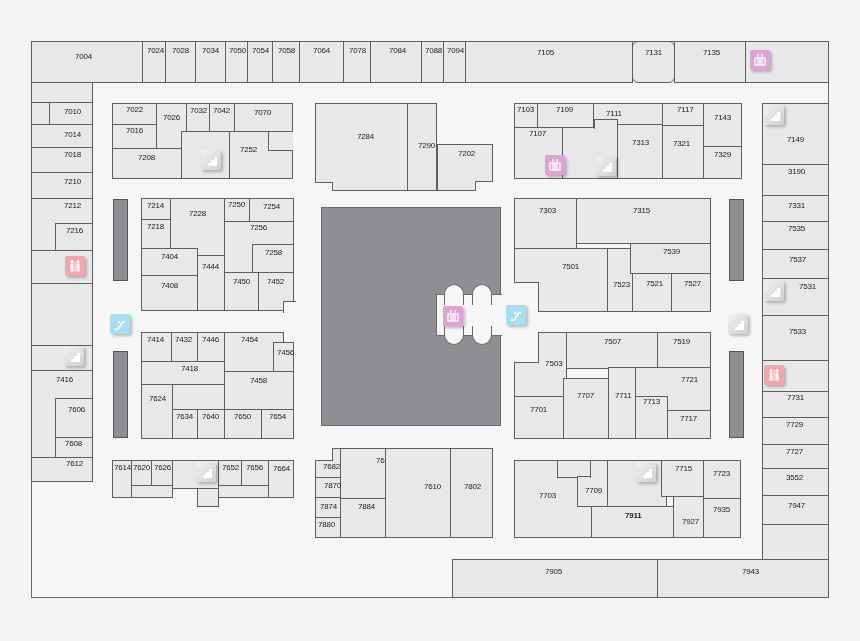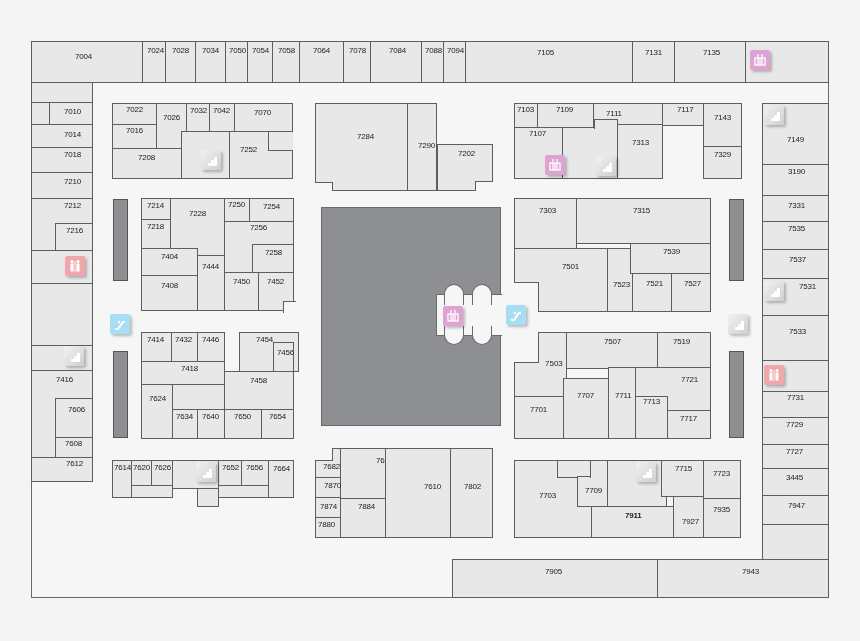--- a/index.html
+++ b/index.html
@@ -55,21 +55,21 @@
     </div>
   <div class="unit" style="left:421px;top:41px;width:23px;height:42px;">
       <span style="left:3px;top:4px;">7088</span>
     </div>
   <div class="unit" style="left:443px;top:41px;width:23px;height:42px;">
       <span style="left:3px;top:4px;">7094</span>
     </div>
   <div class="unit" style="left:465px;top:41px;width:168px;height:42px;">
       <span style="left:71px;top:6px;">7105</span>
     </div>
-  <div class="unit" style="left:632px;top:41px;width:43px;height:42px;">
+  <div class="unit" style="left:632px;top:41px;width:43px;height:42px;border-radius:6px;">
       <span style="left:12px;top:6px;">7131</span>
     </div>
   <div class="unit" style="left:674px;top:41px;width:72px;height:42px;">
       <span style="left:28px;top:6px;">7135</span>
     </div>
   <div class="unit" style="left:745px;top:41px;width:84px;height:42px;"></div>
 
   <div class="unit" style="left:31px;top:82px;width:62px;height:21px;"></div>
   <div class="unit" style="left:31px;top:102px;width:62px;height:23px;"></div>
   <div class="unit" style="left:49px;top:102px;width:44px;height:23px;">
@@ -173,21 +173,21 @@
 
   <div class="unit" style="left:141px;top:332px;width:31px;height:30px;">
       <span style="left:5px;top:2px;">7414</span>
     </div>
   <div class="unit" style="left:171px;top:332px;width:27px;height:30px;">
       <span style="left:3px;top:2px;">7432</span>
     </div>
   <div class="unit" style="left:197px;top:332px;width:28px;height:30px;">
       <span style="left:4px;top:2px;">7446</span>
     </div>
-  <div class="unit" style="left:224px;top:332px;width:60px;height:40px;margin-left:15px;">
+  <div class="unit" style="left:224px;top:332px;width:60px;height:40px;">
       <span style="left:16px;top:2px;">7454</span>
     </div>
   <div class="unit" style="left:273px;top:342px;width:21px;height:30px;">
       <span style="left:3px;top:5px;">7456</span>
     </div>
   <div class="unit" style="left:141px;top:361px;width:84px;height:24px;">
       <span style="left:39px;top:2px;">7418</span>
     </div>
   <div class="unit" style="left:224px;top:371px;width:70px;height:39px;">
       <span style="left:25px;top:4px;">7458</span>
@@ -292,20 +292,23 @@
   <div class="unit" style="left:703px;top:103px;width:39px;height:44px;">
       <span style="left:10px;top:9px;">7143</span>
     </div>
   <div class="unit" style="left:514px;top:127px;width:49px;height:52px;">
       <span style="left:14px;top:1px;">7107</span>
     </div>
   <div class="unit" style="left:562px;top:127px;width:56px;height:52px;"></div>
   <div class="unit" style="left:594px;top:119px;width:24px;height:10px;border-bottom:none;"></div>
   <div class="unit" style="left:617px;top:124px;width:46px;height:55px;">
       <span style="left:14px;top:13px;">7313</span>
+    </div>
+  <div class="unit" style="left:662px;top:125px;width:42px;height:54px;">
+      <span style="left:10px;top:13px;">7321</span>
     </div>
   <div class="unit" style="left:703px;top:146px;width:39px;height:33px;">
       <span style="left:10px;top:3px;">7329</span>
     </div>
 
   <div class="unit" style="left:514px;top:198px;width:63px;height:51px;">
       <span style="left:24px;top:7px;">7303</span>
     </div>
   <div class="unit" style="left:576px;top:198px;width:135px;height:46px;">
       <span style="left:56px;top:7px;">7315</span>
@@ -407,21 +410,21 @@
   <div class="unit" style="left:762px;top:391px;width:67px;height:27px;">
       <span style="left:24px;top:1px;">7731</span>
     </div>
   <div class="unit" style="left:762px;top:417px;width:67px;height:28px;">
       <span style="left:23px;top:2px;">7729</span>
     </div>
   <div class="unit" style="left:762px;top:444px;width:67px;height:25px;">
       <span style="left:23px;top:2px;">7727</span>
     </div>
   <div class="unit" style="left:762px;top:468px;width:67px;height:28px;">
-      <span style="left:23px;top:4px;">3445</span>
+      <span style="left:23px;top:4px;">3552</span>
     </div>
   <div class="unit" style="left:762px;top:495px;width:67px;height:30px;">
       <span style="left:25px;top:5px;">7947</span>
     </div>
   <div class="unit" style="left:762px;top:524px;width:67px;height:36px;"></div>
 
   <div class="unit" style="left:452px;top:559px;width:206px;height:39px;">
       <span style="left:92px;top:7px;">7905</span>
     </div>
   <div class="unit" style="left:657px;top:559px;width:172px;height:39px;">

